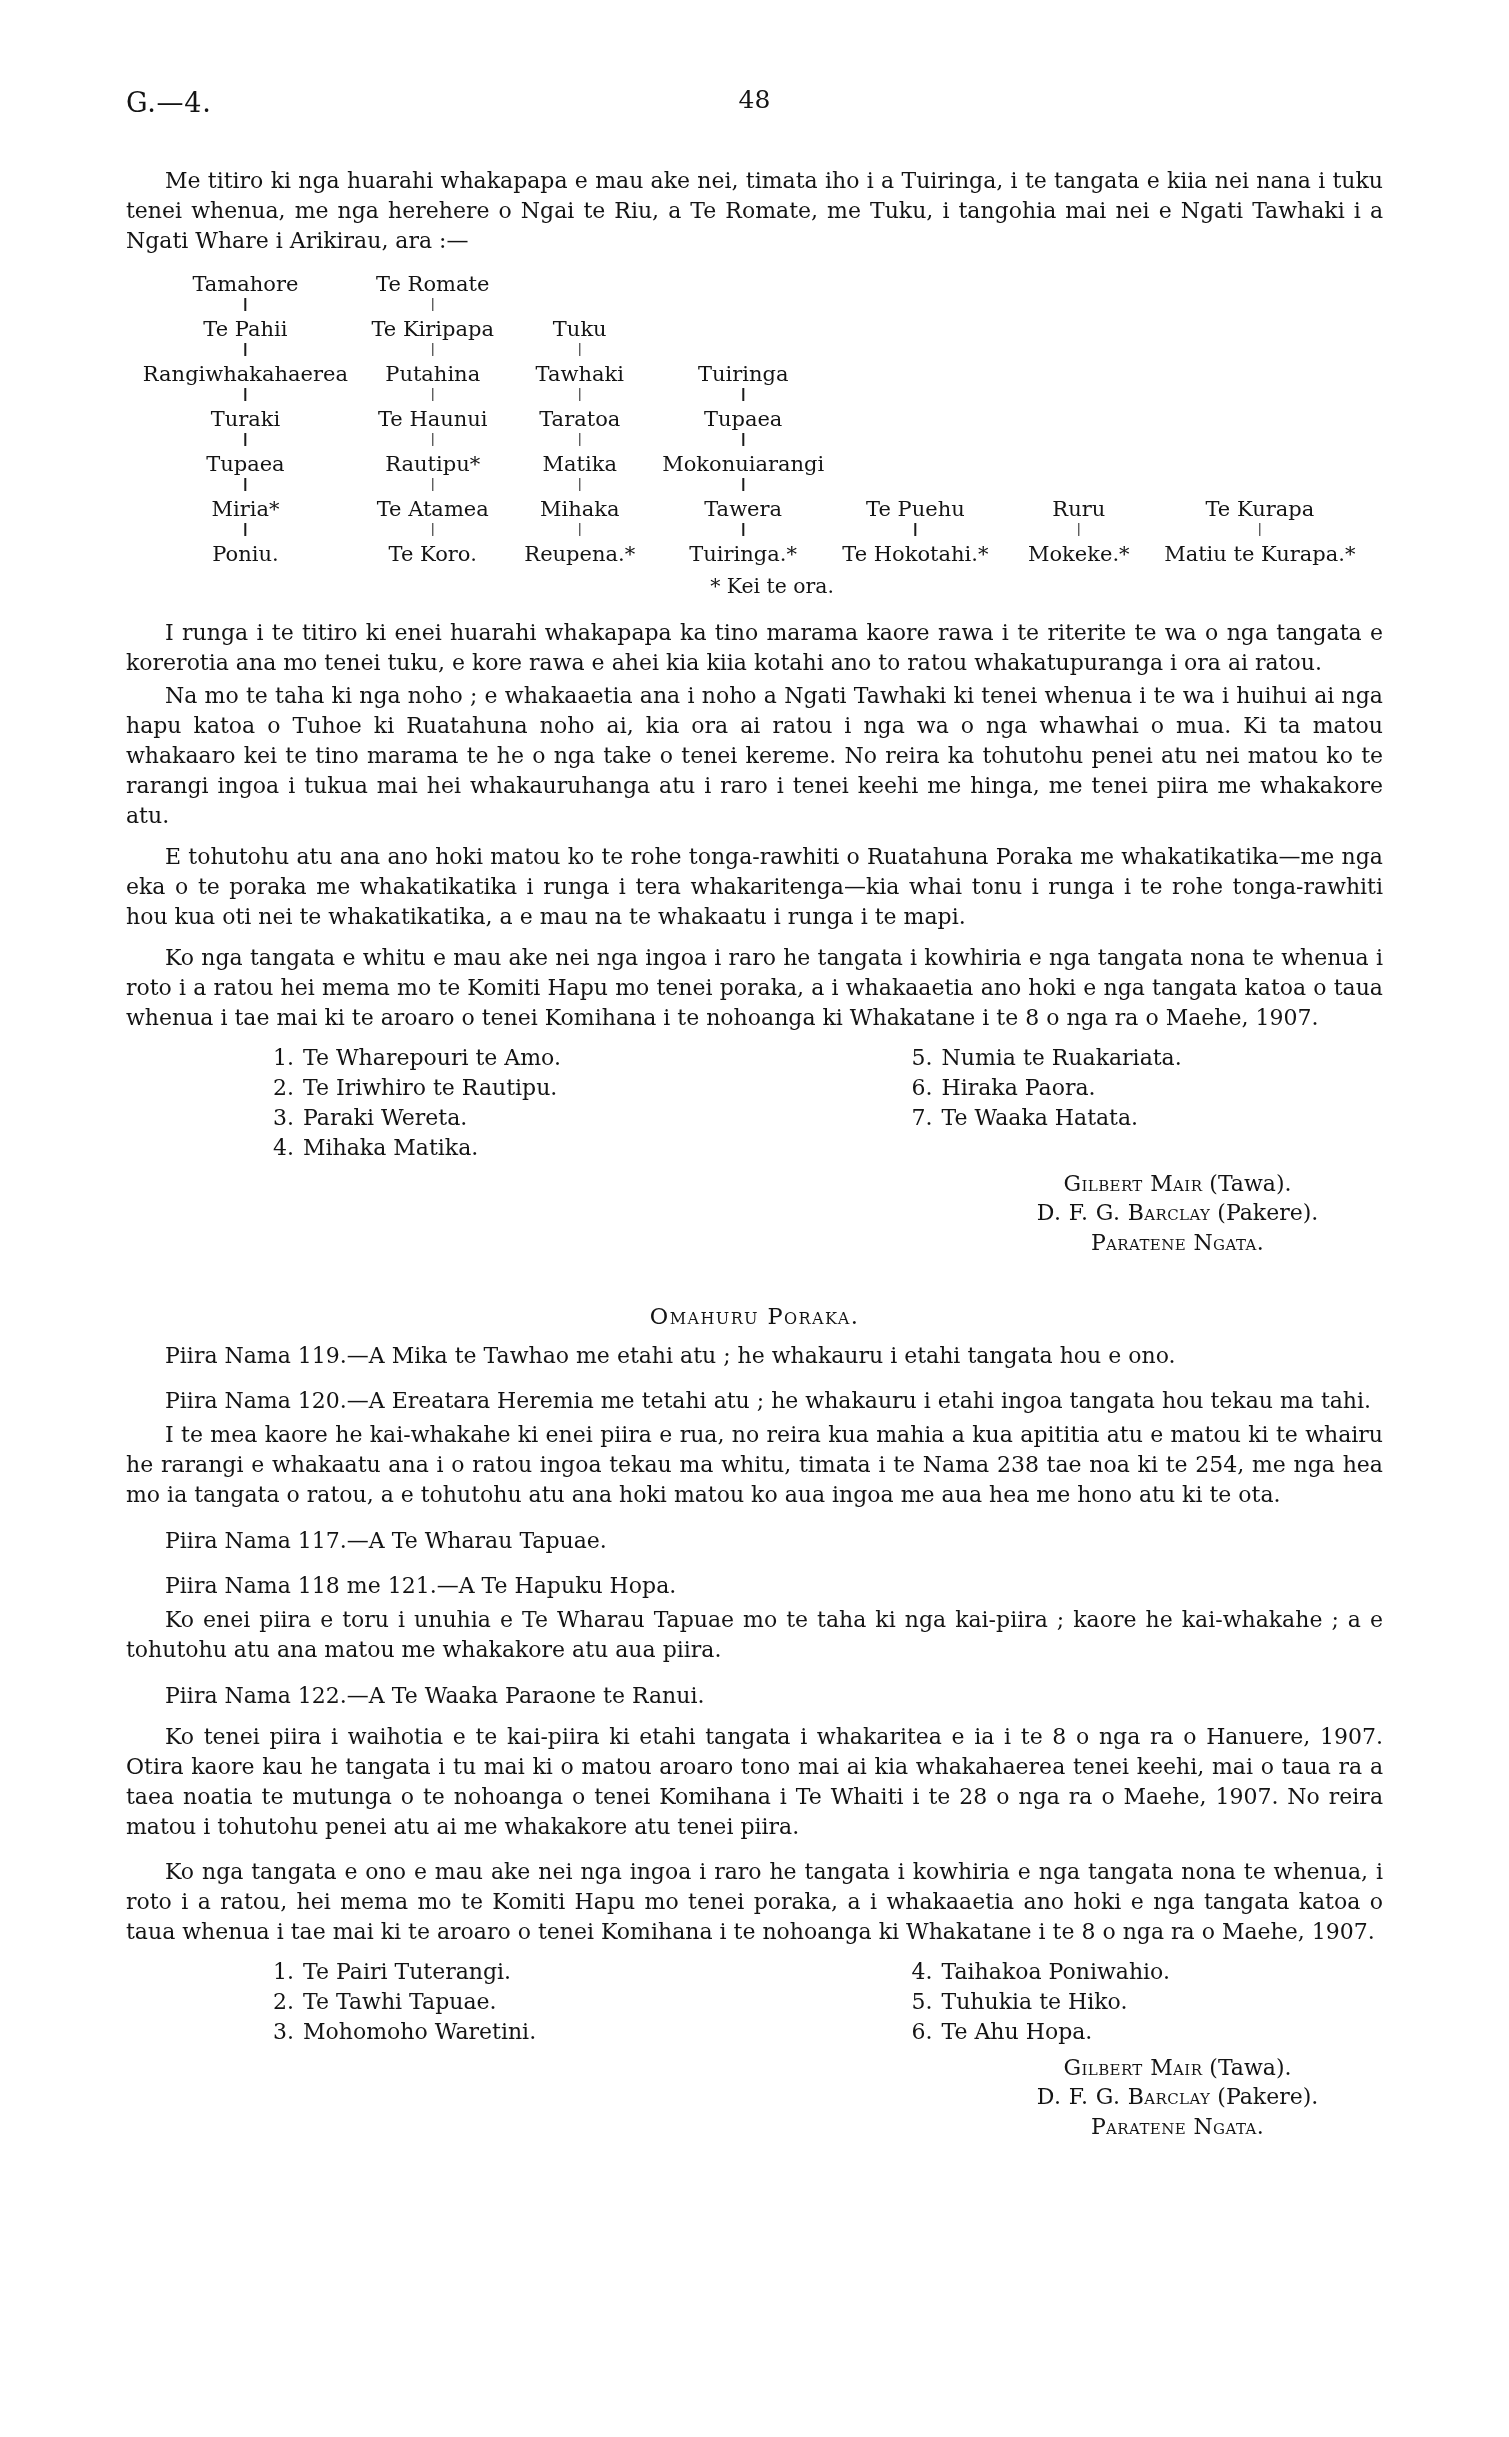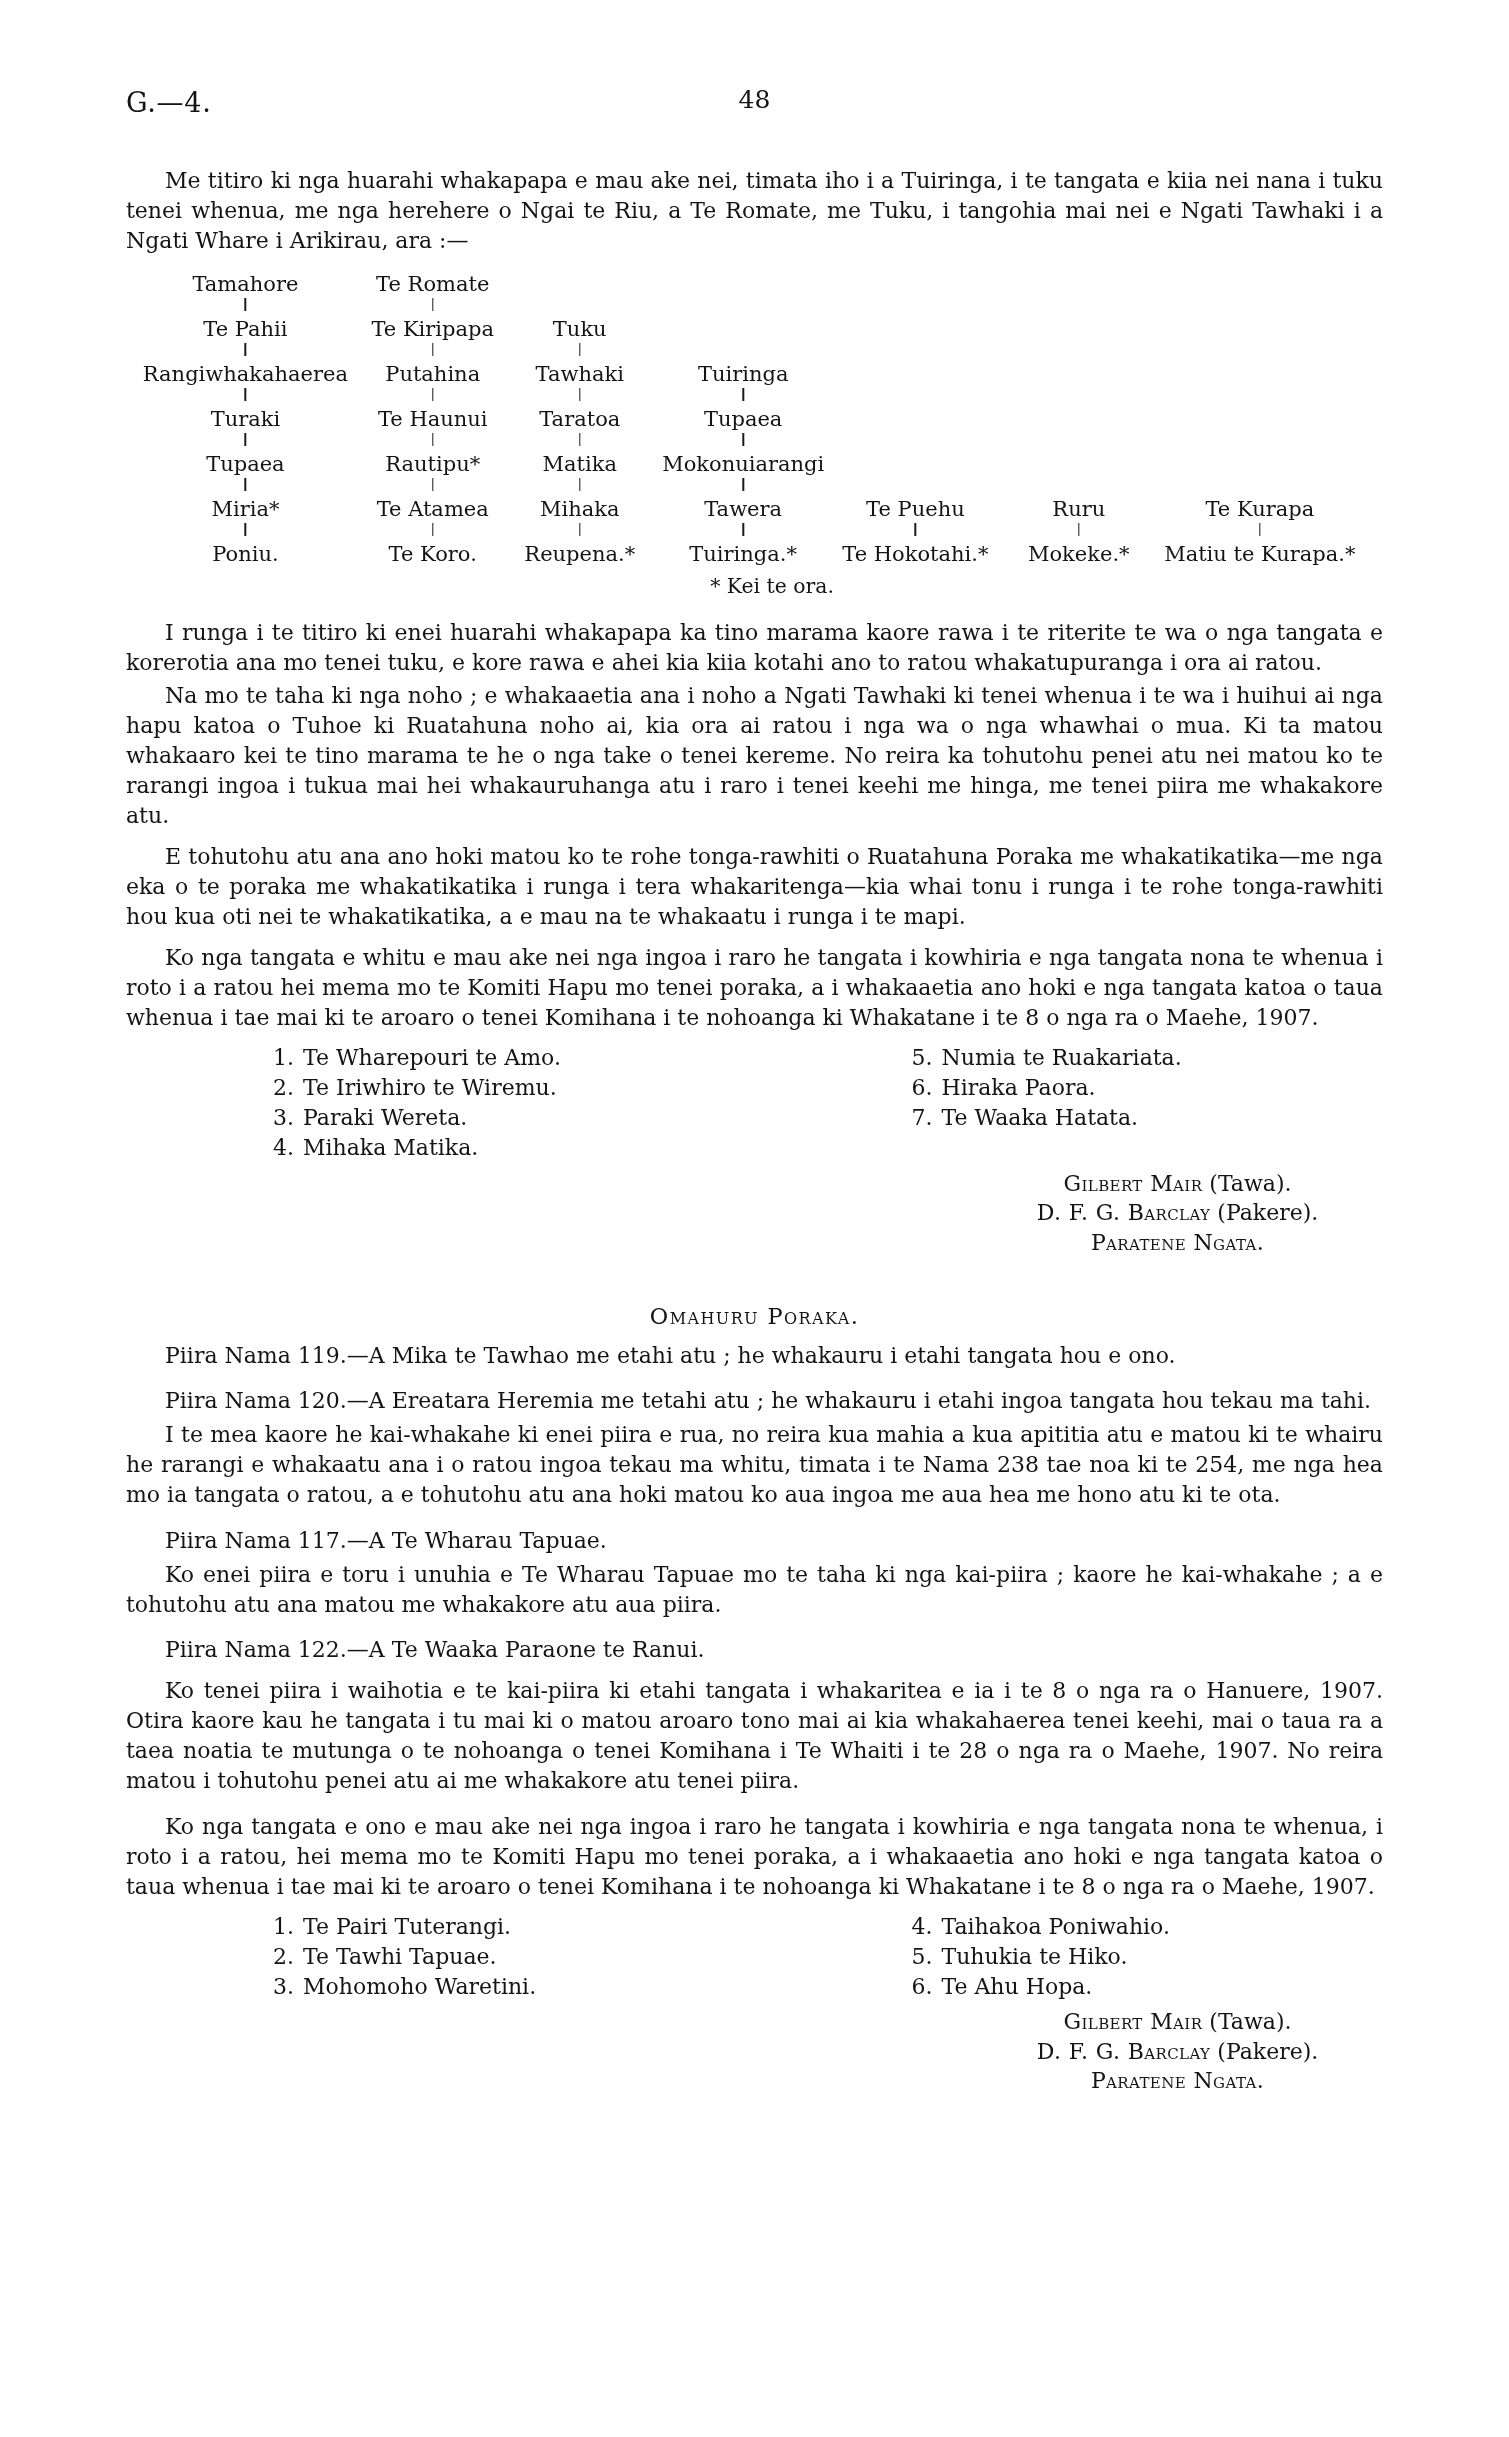--- a/index.html
+++ b/index.html
@@ -125,21 +125,21 @@
   </div>
 
   <p class="indent gap24">I runga i te titiro ki enei huarahi whakapapa ka tino marama kaore rawa i te riterite te wa o nga tangata e korerotia ana mo tenei tuku, e kore rawa e ahei kia kiia kotahi ano to ratou whakatupuranga i ora ai ratou.</p>
   <p class="indent gap4">Na mo te taha ki nga noho ; e whakaaetia ana i noho a Ngati Tawhaki ki tenei whenua i te wa i huihui ai nga hapu katoa o Tuhoe ki Ruatahuna noho ai, kia ora ai ratou i nga wa o nga whawhai o mua.  Ki ta matou whakaaro kei te tino marama te he o nga take o tenei kereme.  No reira ka tohutohu penei atu nei matou ko te rarangi ingoa i tukua mai hei whakauruhanga atu i raro i tenei keehi me hinga, me tenei piira me whakakore atu.</p>
   <p class="indent gap16">E tohutohu atu ana ano hoki matou ko te rohe tonga-rawhiti o Ruatahuna Poraka me whakatikatika—me nga eka o te poraka me whakatikatika i runga i tera whakaritenga—kia whai tonu i runga i te rohe tonga-rawhiti hou kua oti nei te whakatikatika, a e mau na te whakaatu i runga i te mapi.</p>
   <p class="indent gap16">Ko nga tangata e whitu e mau ake nei nga ingoa i raro he tangata i kowhiria e nga tangata nona te whenua i roto i a ratou hei mema mo te Komiti Hapu mo tenei poraka, a i whakaaetia ano hoki e nga tangata katoa o taua whenua i tae mai ki te aroaro o tenei Komihana i te nohoanga ki Whakatane i te 8 o nga ra o Maehe, 1907.</p>
 
   <div class="name-list">
     <div class="nl-col nl-left">
       <div class="nl-item"><span class="nl-num">1.</span><span>Te Wharepouri te Amo.</span></div>
-      <div class="nl-item"><span class="nl-num">2.</span><span>Te Iriwhiro te Wiremu.</span></div>
+      <div class="nl-item"><span class="nl-num">2.</span><span>Te Iriwhiro te Rautipu.</span></div>
       <div class="nl-item"><span class="nl-num">3.</span><span>Paraki Wereta.</span></div>
       <div class="nl-item"><span class="nl-num">4.</span><span>Mihaka Matika.</span></div>
     </div>
     <div class="nl-col nl-right">
       <div class="nl-item"><span class="nl-num">5.</span><span>Numia te Ruakariata.</span></div>
       <div class="nl-item"><span class="nl-num">6.</span><span>Hiraka Paora.</span></div>
       <div class="nl-item"><span class="nl-num">7.</span><span>Te Waaka Hatata.</span></div>
     </div>
   </div>
 
@@ -148,20 +148,21 @@
     <div class="sig-line"><span class="sc">D. F. G. Barclay</span><span> (Pakere).</span></div>
     <div class="sig-line"><span class="sc">Paratene Ngata.</span><span></span></div>
   </div>
 
   <h2 class="section-heading">Omahuru Poraka.</h2>
 
   <p class="indent"><span class="it">Piira Nama</span><span> 119.—A Mika te Tawhao me etahi atu ;  he whakauru i etahi tangata hou e ono.</span></p>
   <p class="indent gap22"><span class="it">Piira Nama</span><span> 120.—A Ereatara Heremia me tetahi atu ;  he whakauru i etahi ingoa tangata hou tekau ma tahi.</span></p>
   <p class="indent gap6">I te mea kaore he kai-whakahe ki enei piira e rua, no reira kua mahia a kua apititia atu e matou ki te whairu he rarangi e whakaatu ana i o ratou ingoa tekau ma whitu, timata i te Nama 238 tae noa ki te 254, me nga hea mo ia tangata o ratou, a e tohutohu atu ana hoki matou ko aua ingoa me aua hea me hono atu ki te ota.</p>
   <p class="indent gap22"><span class="it">Piira Nama</span><span> 117.—A Te Wharau Tapuae.</span></p>
+  <p class="indent gap22"><span class="it">Piira Nama</span><span> 118 </span><span class="it">me</span><span> 121.—A Te Hapuku Hopa.</span></p>
   <p class="indent gap6">Ko enei piira e toru i unuhia e Te Wharau Tapuae mo te taha ki nga kai-piira ;  kaore he kai-whakahe ;  a e tohutohu atu ana matou me whakakore atu aua piira.</p>
   <p class="indent gap22"><span class="it">Piira Nama</span><span> 122.—A Te Waaka Paraone te Ranui.</span></p>
   <p class="indent gap12">Ko tenei piira i waihotia e te kai-piira ki etahi tangata i whakaritea e ia i te 8 o nga ra o Hanuere, 1907.  Otira kaore kau he tangata i tu mai ki o matou aroaro tono mai ai kia whakahaerea tenei keehi, mai o taua ra a taea noatia te mutunga o te nohoanga o tenei Komihana i Te Whaiti i te 28 o nga ra o Maehe, 1907.  No reira matou i tohutohu penei atu ai me whakakore atu tenei piira.</p>
   <p class="indent gap22">Ko nga tangata e ono e mau ake nei nga ingoa i raro he tangata i kowhiria e nga tangata nona te whenua, i roto i a ratou, hei mema mo te Komiti Hapu mo tenei poraka, a i whakaaetia ano hoki e nga tangata katoa o taua whenua i tae mai ki te aroaro o tenei Komihana i te nohoanga ki Whakatane i te 8 o nga ra o Maehe, 1907.</p>
 
   <div class="name-list">
     <div class="nl-col nl-left">
       <div class="nl-item"><span class="nl-num">1.</span><span>Te Pairi Tuterangi.</span></div>
       <div class="nl-item"><span class="nl-num">2.</span><span>Te Tawhi Tapuae.</span></div>
       <div class="nl-item"><span class="nl-num">3.</span><span>Mohomoho Waretini.</span></div>

